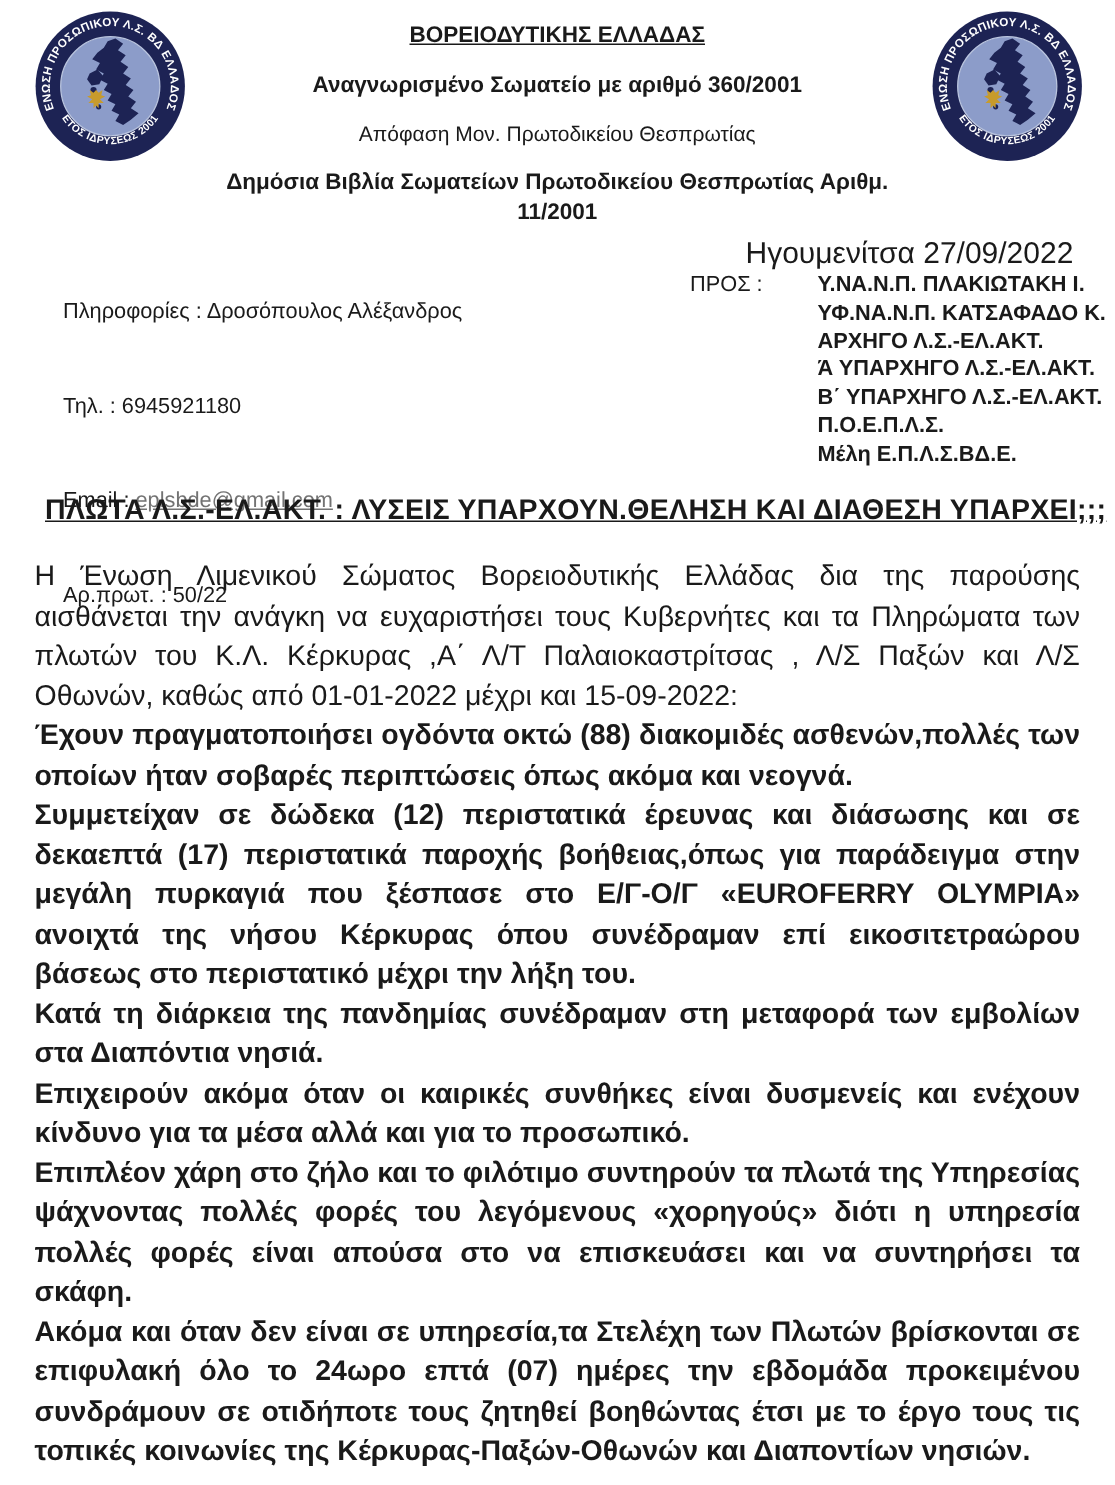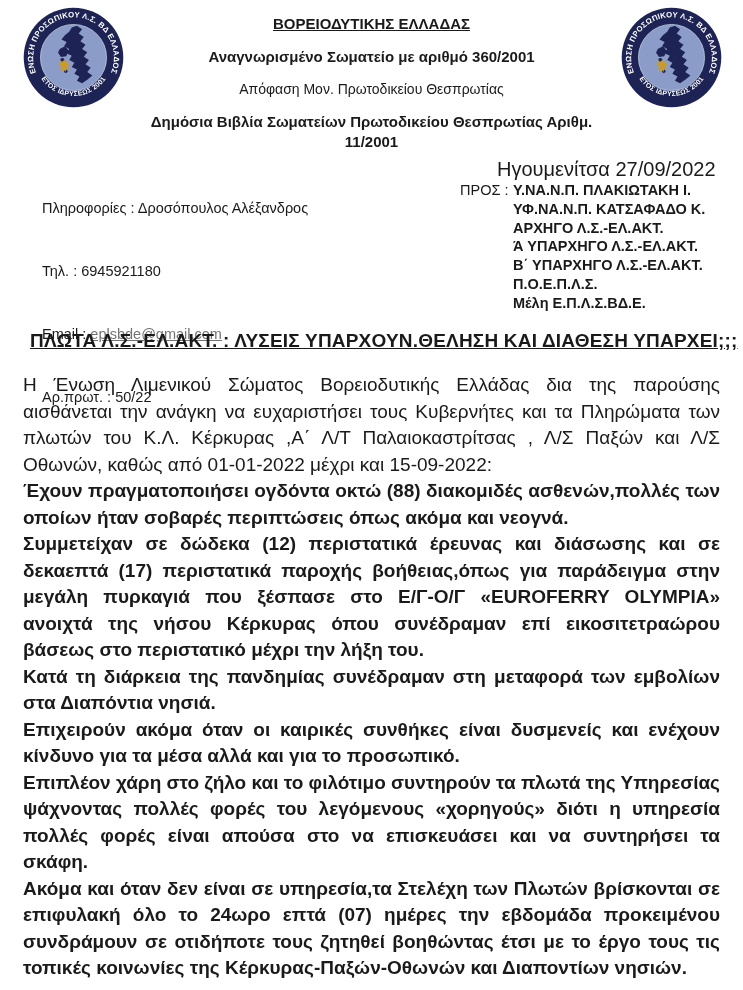--- a/index.html
+++ b/index.html
@@ -13,21 +13,21 @@
   .seal-curved-text{fill:#ffffff;font-weight:bold;font-family:"Liberation Sans",sans-serif;letter-spacing:.3px;}
   .header-center{position:absolute;left:130px;right:130px;top:10px;text-align:center;}
   .h-line{font-size:15px;font-weight:bold;line-height:20px;}
   .h-line1{margin-top:4px;text-decoration:underline;}
   .h-line2{margin-top:13px;}
   .h-line3{margin-top:12px;font-weight:normal;font-size:14px;}
   .h-line4{margin-top:13px;}
   .contact{position:absolute;left:42px;top:156px;font-size:14.5px;line-height:21px;white-space:pre-wrap;}
   .contact a{color:#737373;text-decoration:underline;cursor:pointer;}
   .dateline{position:absolute;left:497px;top:158px;font-size:20px;}
-  .pros{position:absolute;left:460px;top:181px;display:flex;font-size:14.5px;align-items:flex-start;}
+  .pros{position:absolute;left:460px;top:181px;display:flex;font-size:14.5px;align-items:flex-start;gap:32px;}
   .pros-label{width:53px;flex:none;line-height:18.8px;}
   .recipient-list{font-weight:bold;line-height:18.8px;}
   .subject{position:absolute;left:30px;top:330px;font-size:19px;font-weight:bold;text-decoration:underline;letter-spacing:.2px;}
   .body-text{position:absolute;left:23px;right:23px;top:372px;font-size:19px;line-height:26.5px;text-align:justify;}
   .para{margin:0;font-weight:bold;}
   .para.intro{font-weight:normal;}
 </style>
 </head>
 <body>
 

